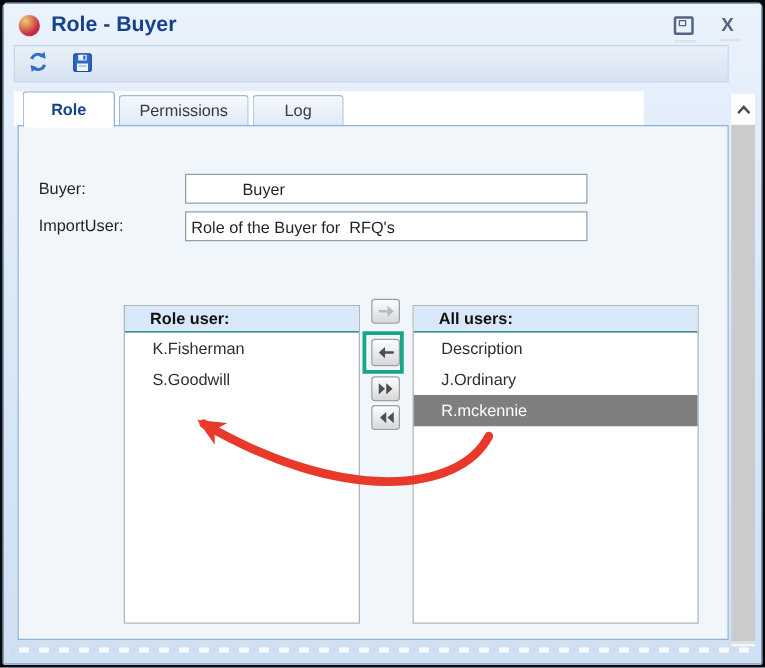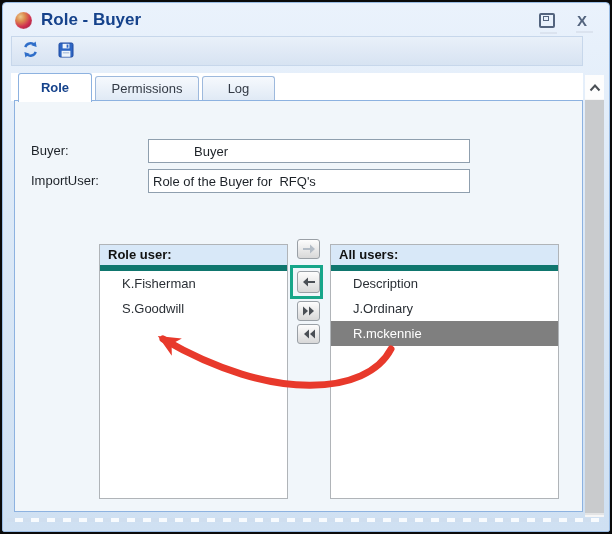--- a/index.html
+++ b/index.html
@@ -27,21 +27,21 @@
   .maximize-button::after,.close-button::after{content:'';position:absolute;left:-1px;top:17px;width:17px;height:2px;background:#dbe3ef;}
   .close-button{position:relative;color:#53647e;font-weight:900;font-size:15px;line-height:13px;cursor:pointer;}
   
   .toolbar{
     position:absolute;left:8px;top:33px;width:572px;height:30px;box-sizing:border-box;
     background:linear-gradient(180deg,#e9f0f9,#d7e3f2);border:1px solid #c7d7eb;
     display:flex;align-items:center;gap:16px;padding-left:8px;
   }
   .tool-btn{width:20px;height:20px;display:flex;align-items:center;justify-content:center;cursor:pointer;}
   
-  .tabstrip{position:absolute;left:8px;top:70px;width:572px;height:28px;background:#fff;}
+  .tabstrip{position:absolute;left:8px;top:70px;width:504px;height:28px;background:#fff;}
   .tab{
     position:absolute;box-sizing:border-box;text-align:center;cursor:pointer;
     border:1px solid #9db9dd;border-bottom:none;border-radius:3px 3px 0 0;
     background:linear-gradient(180deg,#f6f9fd,#dfe9f5);color:#333a45;
     height:25px;top:3px;line-height:24px;z-index:1;
   }
   .tab.active{
     top:0;height:29px;line-height:27px;background:#fff;border-color:#8db2e0;
     font-weight:bold;color:#15428b;z-index:3;
   }
@@ -61,22 +61,22 @@
     border:1px solid #8f9fae;background:#fff;font-family:"Liberation Sans",sans-serif;
     font-size:13px;color:#1d2228;padding:0 4px;outline:none;
   }
   .input-name{top:38px;padding-left:45px;}
   .input-desc{top:68px;}
   
   .user-list{position:absolute;top:143px;height:255px;box-sizing:border-box;background:#fff;border:1px solid #b0b4b8;}
   .list-role-users{left:84px;width:189px;}
   .list-all-users{left:315px;width:229px;}
   .list-header{
-    height:20px;line-height:20px;background:#d8e8f8;border-bottom:6px solid #0f766e;
-    font-weight:bold;color:#111;padding-left:8px;
+    height:20px;line-height:20px;background:#d8e8f8;border-bottom:1px solid #0f766e;
+    font-weight:bold;color:#111;padding-left:20px;
   }
   .list-item{height:25px;line-height:25px;padding-left:22px;color:#2a2f35;cursor:default;}
   .list-item.selected{background:#7f7f7f;color:#fff;}
   
   .xfer-btn{
     position:absolute;left:282px;width:23px;height:20px;box-sizing:border-box;cursor:pointer;
     background:linear-gradient(180deg,#fdfdfd,#d8d8d8);border:1px solid #9aa0a6;border-radius:3px;
     display:flex;align-items:center;justify-content:center;padding:0;
   }
   .btn-move-right{top:138px;}

